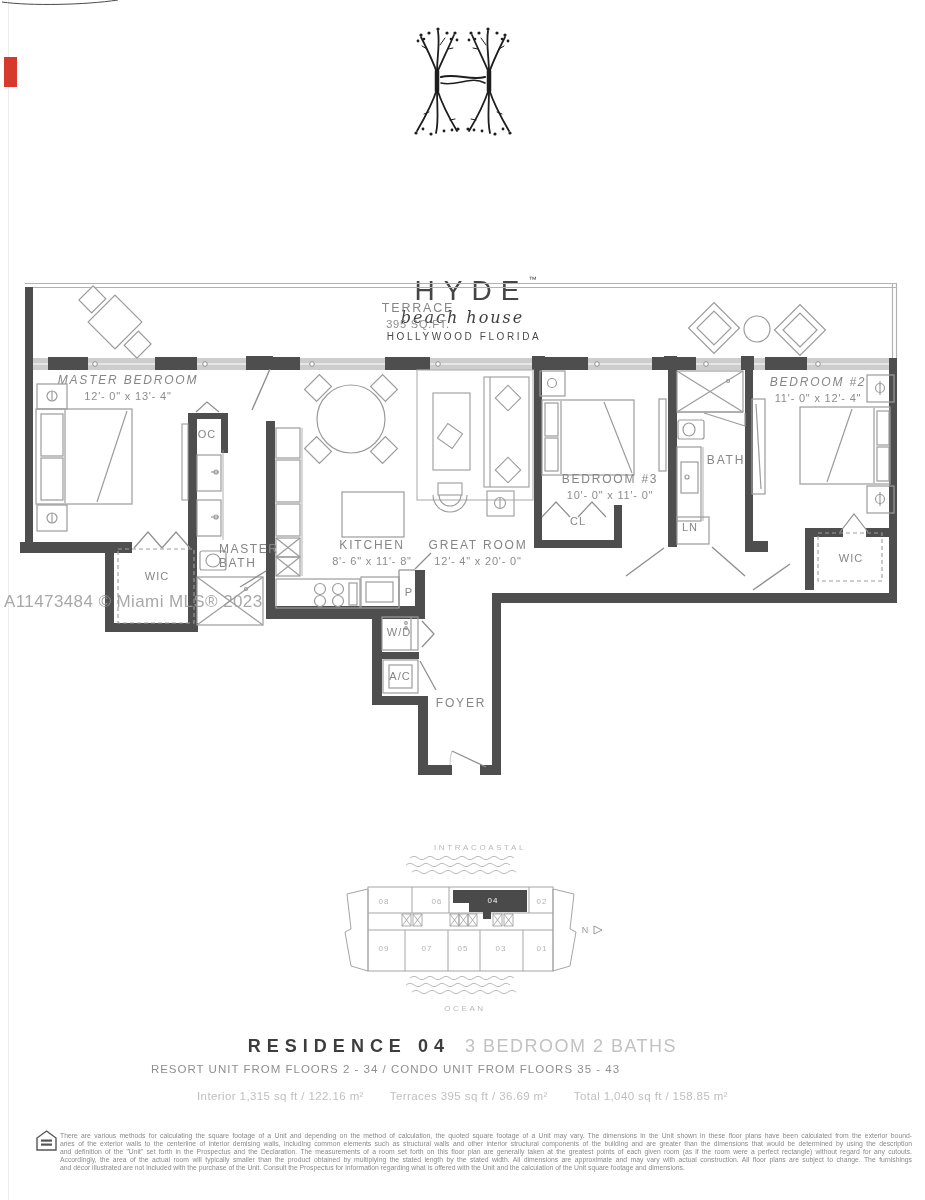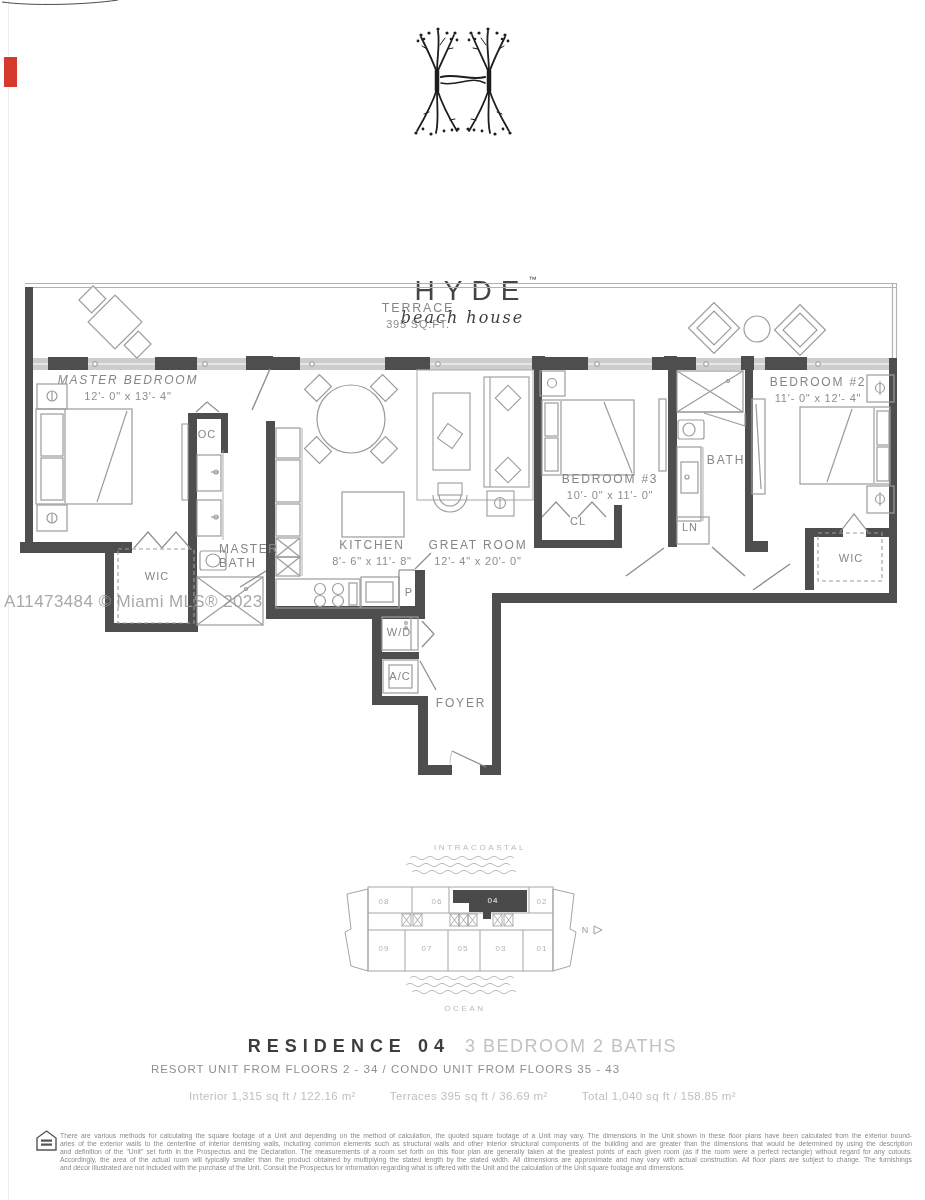--- a/index.html
+++ b/index.html
@@ -20,21 +20,21 @@
           letter-spacing:2px;color:#3f3f3f;margin-top:1px;}
   .hf{font-size:10px;letter-spacing:2.6px;color:#4a4a4a;margin-top:4px;padding-left:3px;}
   .flourish{display:block;margin:-2px auto 0 auto;}
   .res-title{position:absolute;left:0;top:1036px;width:925px;display:flex;
              justify-content:center;align-items:baseline;gap:15px;}
   .res-main{font-size:18px;font-weight:600;letter-spacing:6px;color:#3d3d3d;white-space:nowrap;}
   .res-sub{font-size:18px;font-weight:400;letter-spacing:1.5px;color:#c2c2c2;white-space:nowrap;}
   .res-floors{position:absolute;left:0;top:1063px;width:771px;text-align:center;
               font-size:11.5px;letter-spacing:1px;color:#8f8f8f;}
   .res-areas{position:absolute;left:0;top:1090px;width:925px;display:flex;
-             justify-content:center;gap:34px;font-size:11.5px;letter-spacing:.4px;color:#bfbfbf;}
+             justify-content:center;gap:26px;font-size:11.5px;letter-spacing:.4px;color:#bfbfbf;}
   .disc{position:absolute;left:60px;top:1132px;width:852px;color:#8a8a8a;}
   .dl{font-size:6.8px;line-height:7.9px;text-align:justify;text-align-last:justify;}
   .dl.last{text-align-last:left;}
   .watermark{position:absolute;left:4px;top:592px;font-size:17px;color:#9a9a9a;opacity:.85;
              letter-spacing:.4px;white-space:nowrap;z-index:5;}
   .red-marker{position:absolute;left:4px;top:57px;width:13px;height:30px;background:#d63a2c;}
   .scanline{position:absolute;left:8px;top:0;width:1px;height:1200px;background:#ededed;}
 </style>
 </head>
 <body>
@@ -102,20 +102,21 @@
         <circle cx="71" cy="104" r="1.4"></circle>
           <circle cx="63" cy="103" r="1.4"></circle>
           <circle cx="57" cy="102" r="1.6"></circle>
       </g>
     </svg>
     <div class="brand"><span>HYDE</span><sup>™</sup></div>
     <div class="script">beach house</div>
     <svg class="flourish" width="120" height="8" viewBox="0 0 120 8">
       <path d="M2,4 C30,8 85,7 118,2" stroke="#4a4a4a" stroke-width="1" fill="none"></path>
     </svg>
+    <div class="hf">HOLLYWOOD  FLORIDA</div>
   </div>
 
   <svg width="925" height="1200" viewBox="0 0 925 1200">
     <defs>
       <path id="wave" d="M0,0 q4,-3.2 8,0 t8,0 t8,0 t8,0 t8,0 t8,0 t8,0 t8,0 t8,0 t8,0 t8,0 t8,0 t8,0" stroke="#bdbdbd" stroke-width="1" fill="none"></path>
     </defs>
 
     <g stroke="#b2b2b2" stroke-width="1.2">
       <line x1="25" y1="283.5" x2="897" y2="283.5"></line>
       <line x1="25" y1="287.5" x2="897" y2="287.5"></line>
@@ -436,21 +437,21 @@
 
   <div class="lbl" style="left:372px;top:545px;">KITCHEN</div>
   <div class="lbl dim" style="left:372px;top:561px;">8'- 6" x 11'- 8"</div>
 
   <div class="lbl" style="left:478px;top:545px;">GREAT ROOM</div>
   <div class="lbl dim" style="left:478px;top:561px;">12'- 4" x 20'- 0"</div>
 
   <div class="lbl" style="left:610px;top:479px;">BEDROOM #3</div>
   <div class="lbl dim" style="left:610px;top:495px;">10'- 0" x 11'- 0"</div>
 
-  <div class="lbl" style="left:818px;top:382px;">BEDROOM #2</div>
+  <div class="lbl" style="left:818px;top:382px;font-style:italic;">BEDROOM #2</div>
   <div class="lbl dim" style="left:818px;top:398px;">11'- 0" x 12'- 4"</div>
 
   <div style="position:absolute;left:219px;top:543px;color:#868686;font-size:12px;letter-spacing:1.6px;line-height:13.5px;">
     <div>MASTER</div>
     <div>BATH</div>
   </div>
 
   <div class="lbl" style="left:726px;top:460px;">BATH</div>
   <div class="lbl" style="left:461px;top:703px;">FOYER</div>
 

